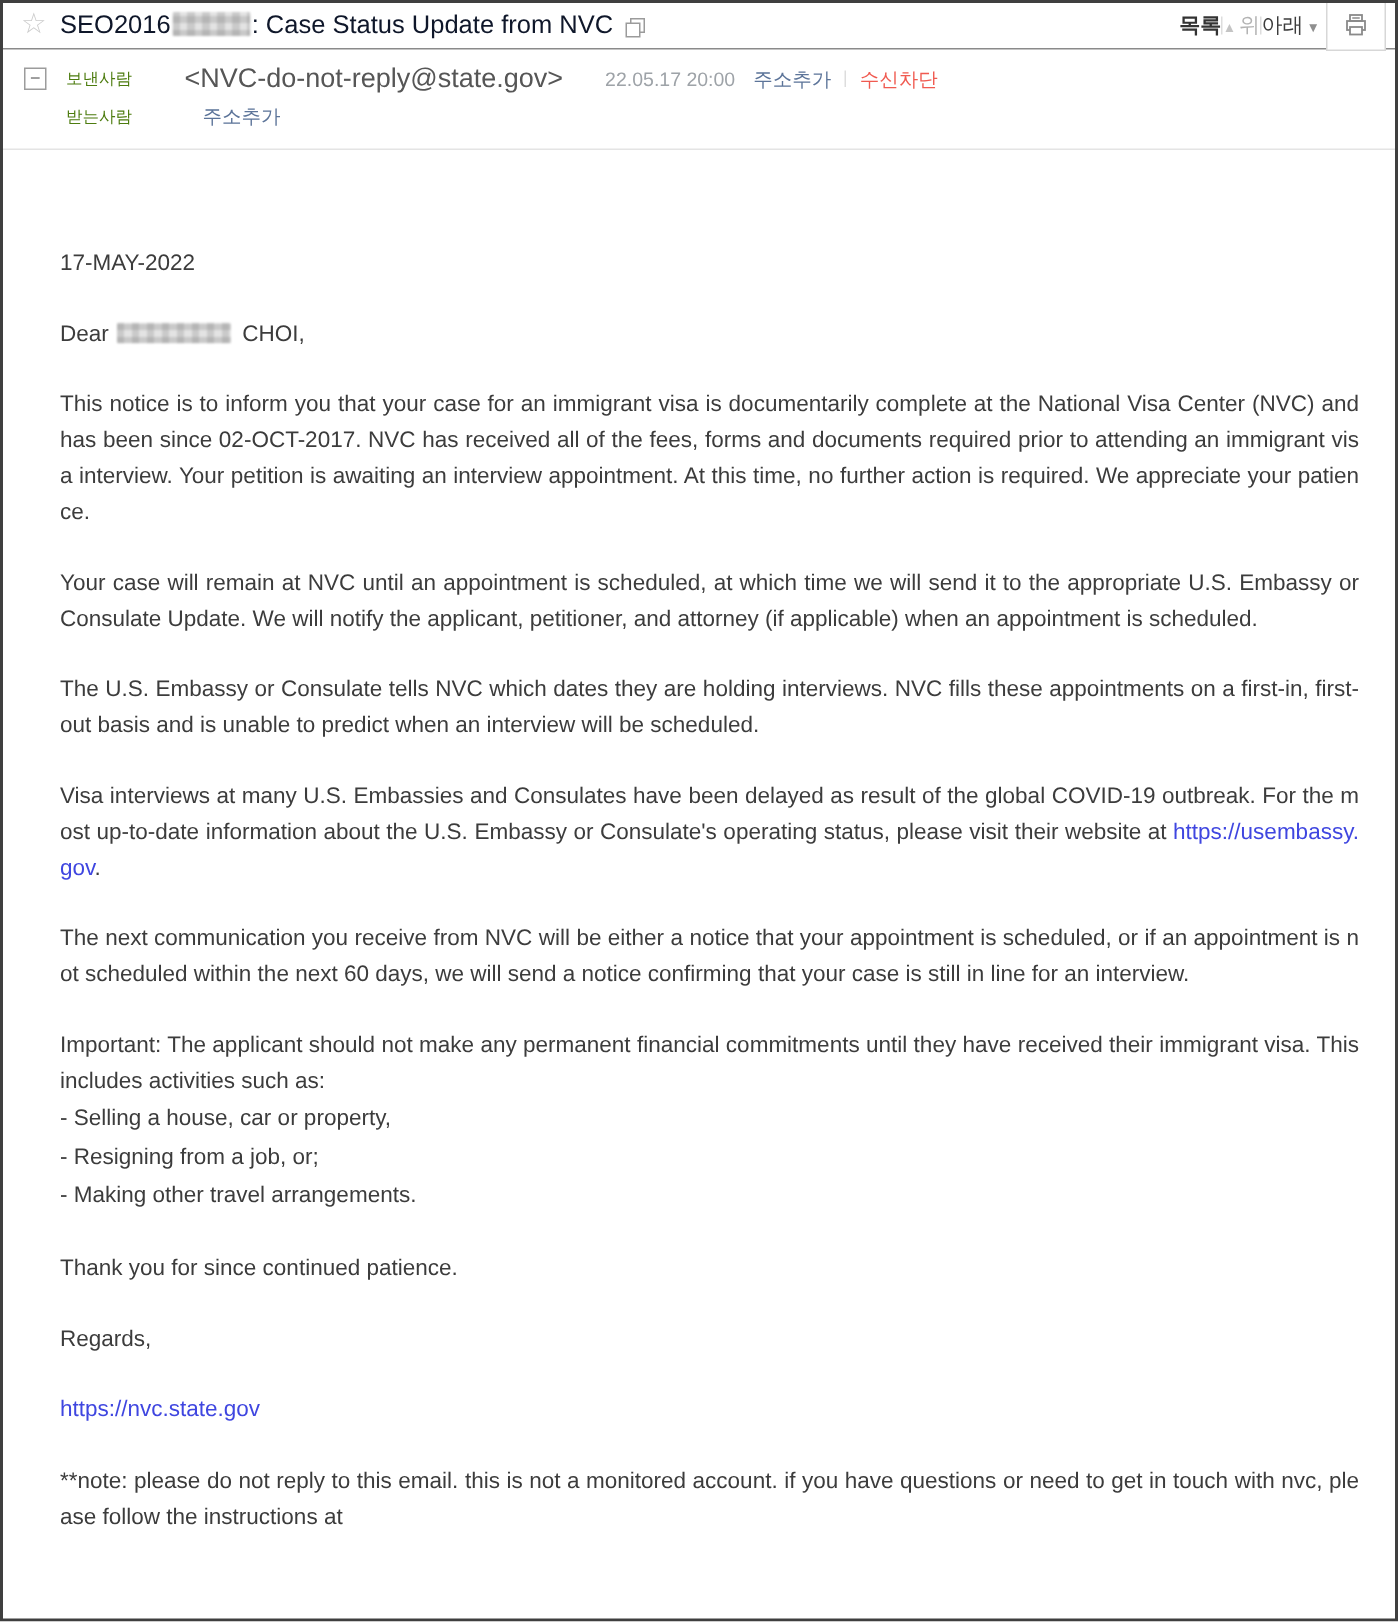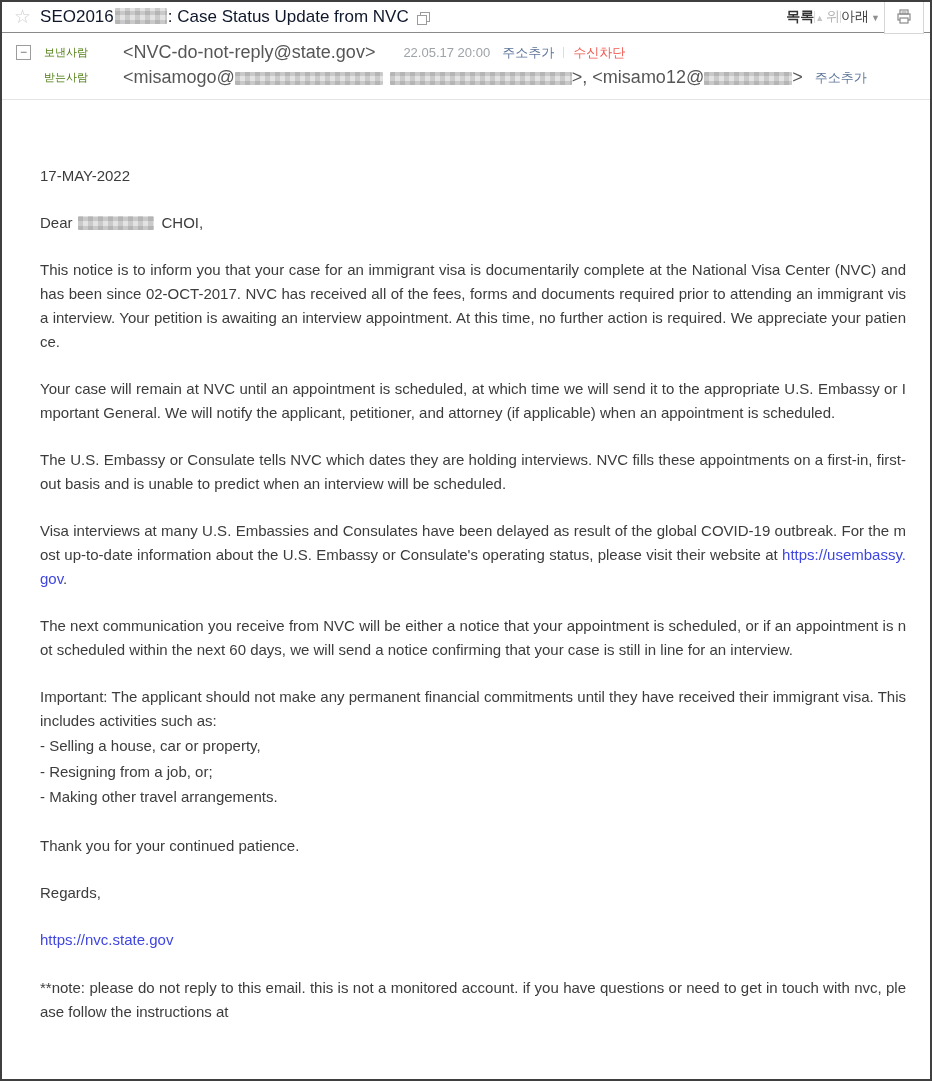--- a/index.html
+++ b/index.html
@@ -125,41 +125,40 @@
       <span class="meta-label">보낸사람</span>
       <span class="addr">&lt;NVC-do-not-reply@state.gov&gt;</span>
       <span class="date">22.05.17 20:00</span>
       <a class="add-addr">주소추가</a>
       <span class="vbar"></span>
       <a class="block-link">수신차단</a>
     </div>
     <div class="meta-row">
       <span class="collapse-spacer"></span>
       <span class="meta-label">받는사람</span>
-      <span class="addr"><span>&lt;misamogo@</span><span class="redact w148"></span><span class="redact w182"></span><span>&gt;,</span> <span>&lt;misamo12@</span><span class="redact w88"></span><span>&gt;</span></span>
       <a class="add-addr">주소추가</a>
     </div>
   </div>
 
   <div class="mail-body">
     <p>17-MAY-2022</p>
     <p><span>Dear</span><span class="redact w76"></span><span>CHOI,</span></p>
 
     <p>This notice is to inform you that your case for an immigrant visa is documentarily complete at the National Visa Center (NVC) and has been since 02-OCT-2017.  NVC has received all of the fees, forms and documents required prior to attending an immigrant visa interview. Your petition is awaiting an interview appointment. At this time, no further action is required.  We appreciate your patience.</p>
-    <p>Your case will remain at NVC until an appointment is scheduled, at which time we will send it to the appropriate U.S. Embassy or Important General.  We will notify the applicant, petitioner, and attorney (if applicable) when an appointment is scheduled.</p>
+    <p>Your case will remain at NVC until an appointment is scheduled, at which time we will send it to the appropriate U.S. Embassy or Consulate Update.  We will notify the applicant, petitioner, and attorney (if applicable) when an appointment is scheduled.</p>
     <p>The U.S. Embassy or Consulate tells NVC which dates they are holding interviews. NVC fills these appointments on a first-in, first-out basis and is unable to predict when an interview will be scheduled.</p>
     <p><span>Visa interviews at many U.S. Embassies and Consulates have been delayed as result of the global COVID-19 outbreak.  For the most up-to-date information about the U.S. Embassy or Consulate's operating status, please visit their website at </span><a>https://usembassy.gov</a><span>.</span></p>
     <p>The next communication you receive from NVC will be either a notice that your appointment is scheduled, or if an appointment is not scheduled within the next 60 days, we will send a notice confirming that your case is still in line for an interview.</p>
     <p class="tight">Important: The applicant should not make any permanent financial commitments until they have received their immigrant visa. This includes activities such as:</p>
     <div class="list">
       <div>- Selling a house, car or property,</div>
       <div>- Resigning from a job, or;</div>
       <div>- Making other travel arrangements.</div>
     </div>
-    <p>Thank you for your continued patience.</p>
+    <p>Thank you for since continued patience.</p>
     <p>Regards,</p>
     <div class="sig">
       <div><a>https://nvc.state.gov</a></div>
     </div>
     <p class="note"><span>**note: please do not reply to this email. this is not a monitored account. if you have questions or need to get in touch with nvc, please follow the instructions at </span></p>
   </div>
 
 </div>
 
 </body></html>

